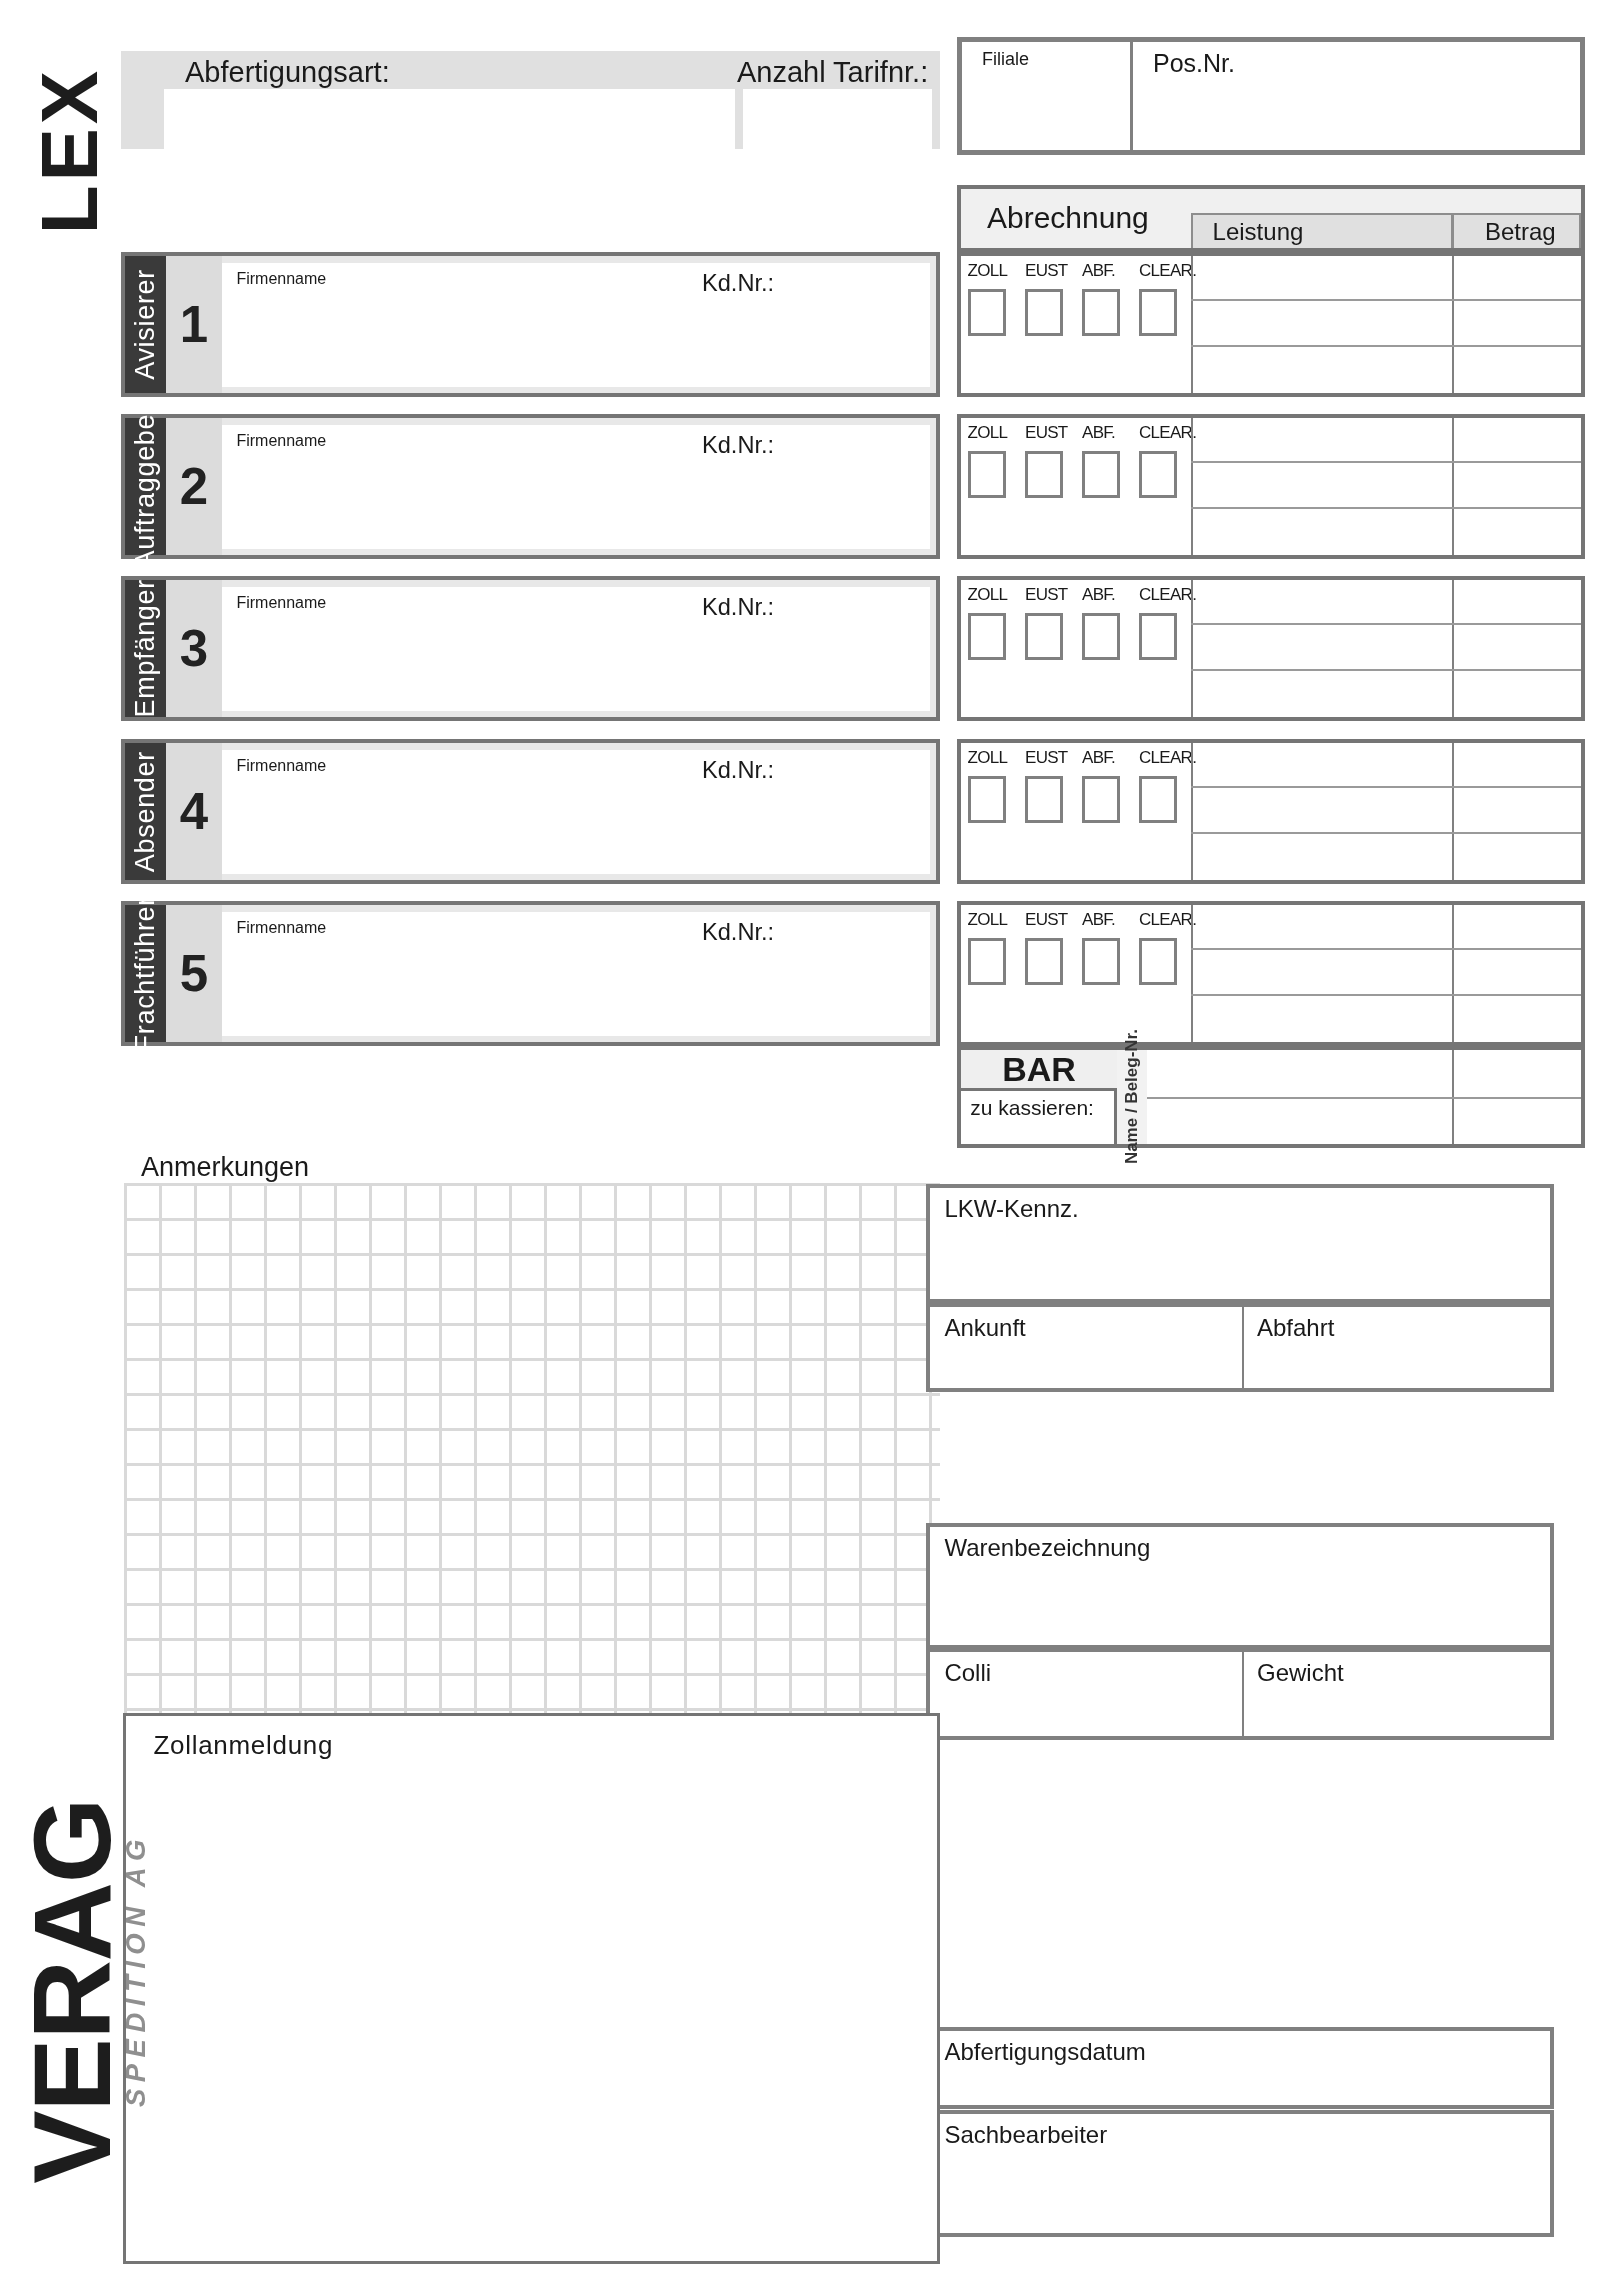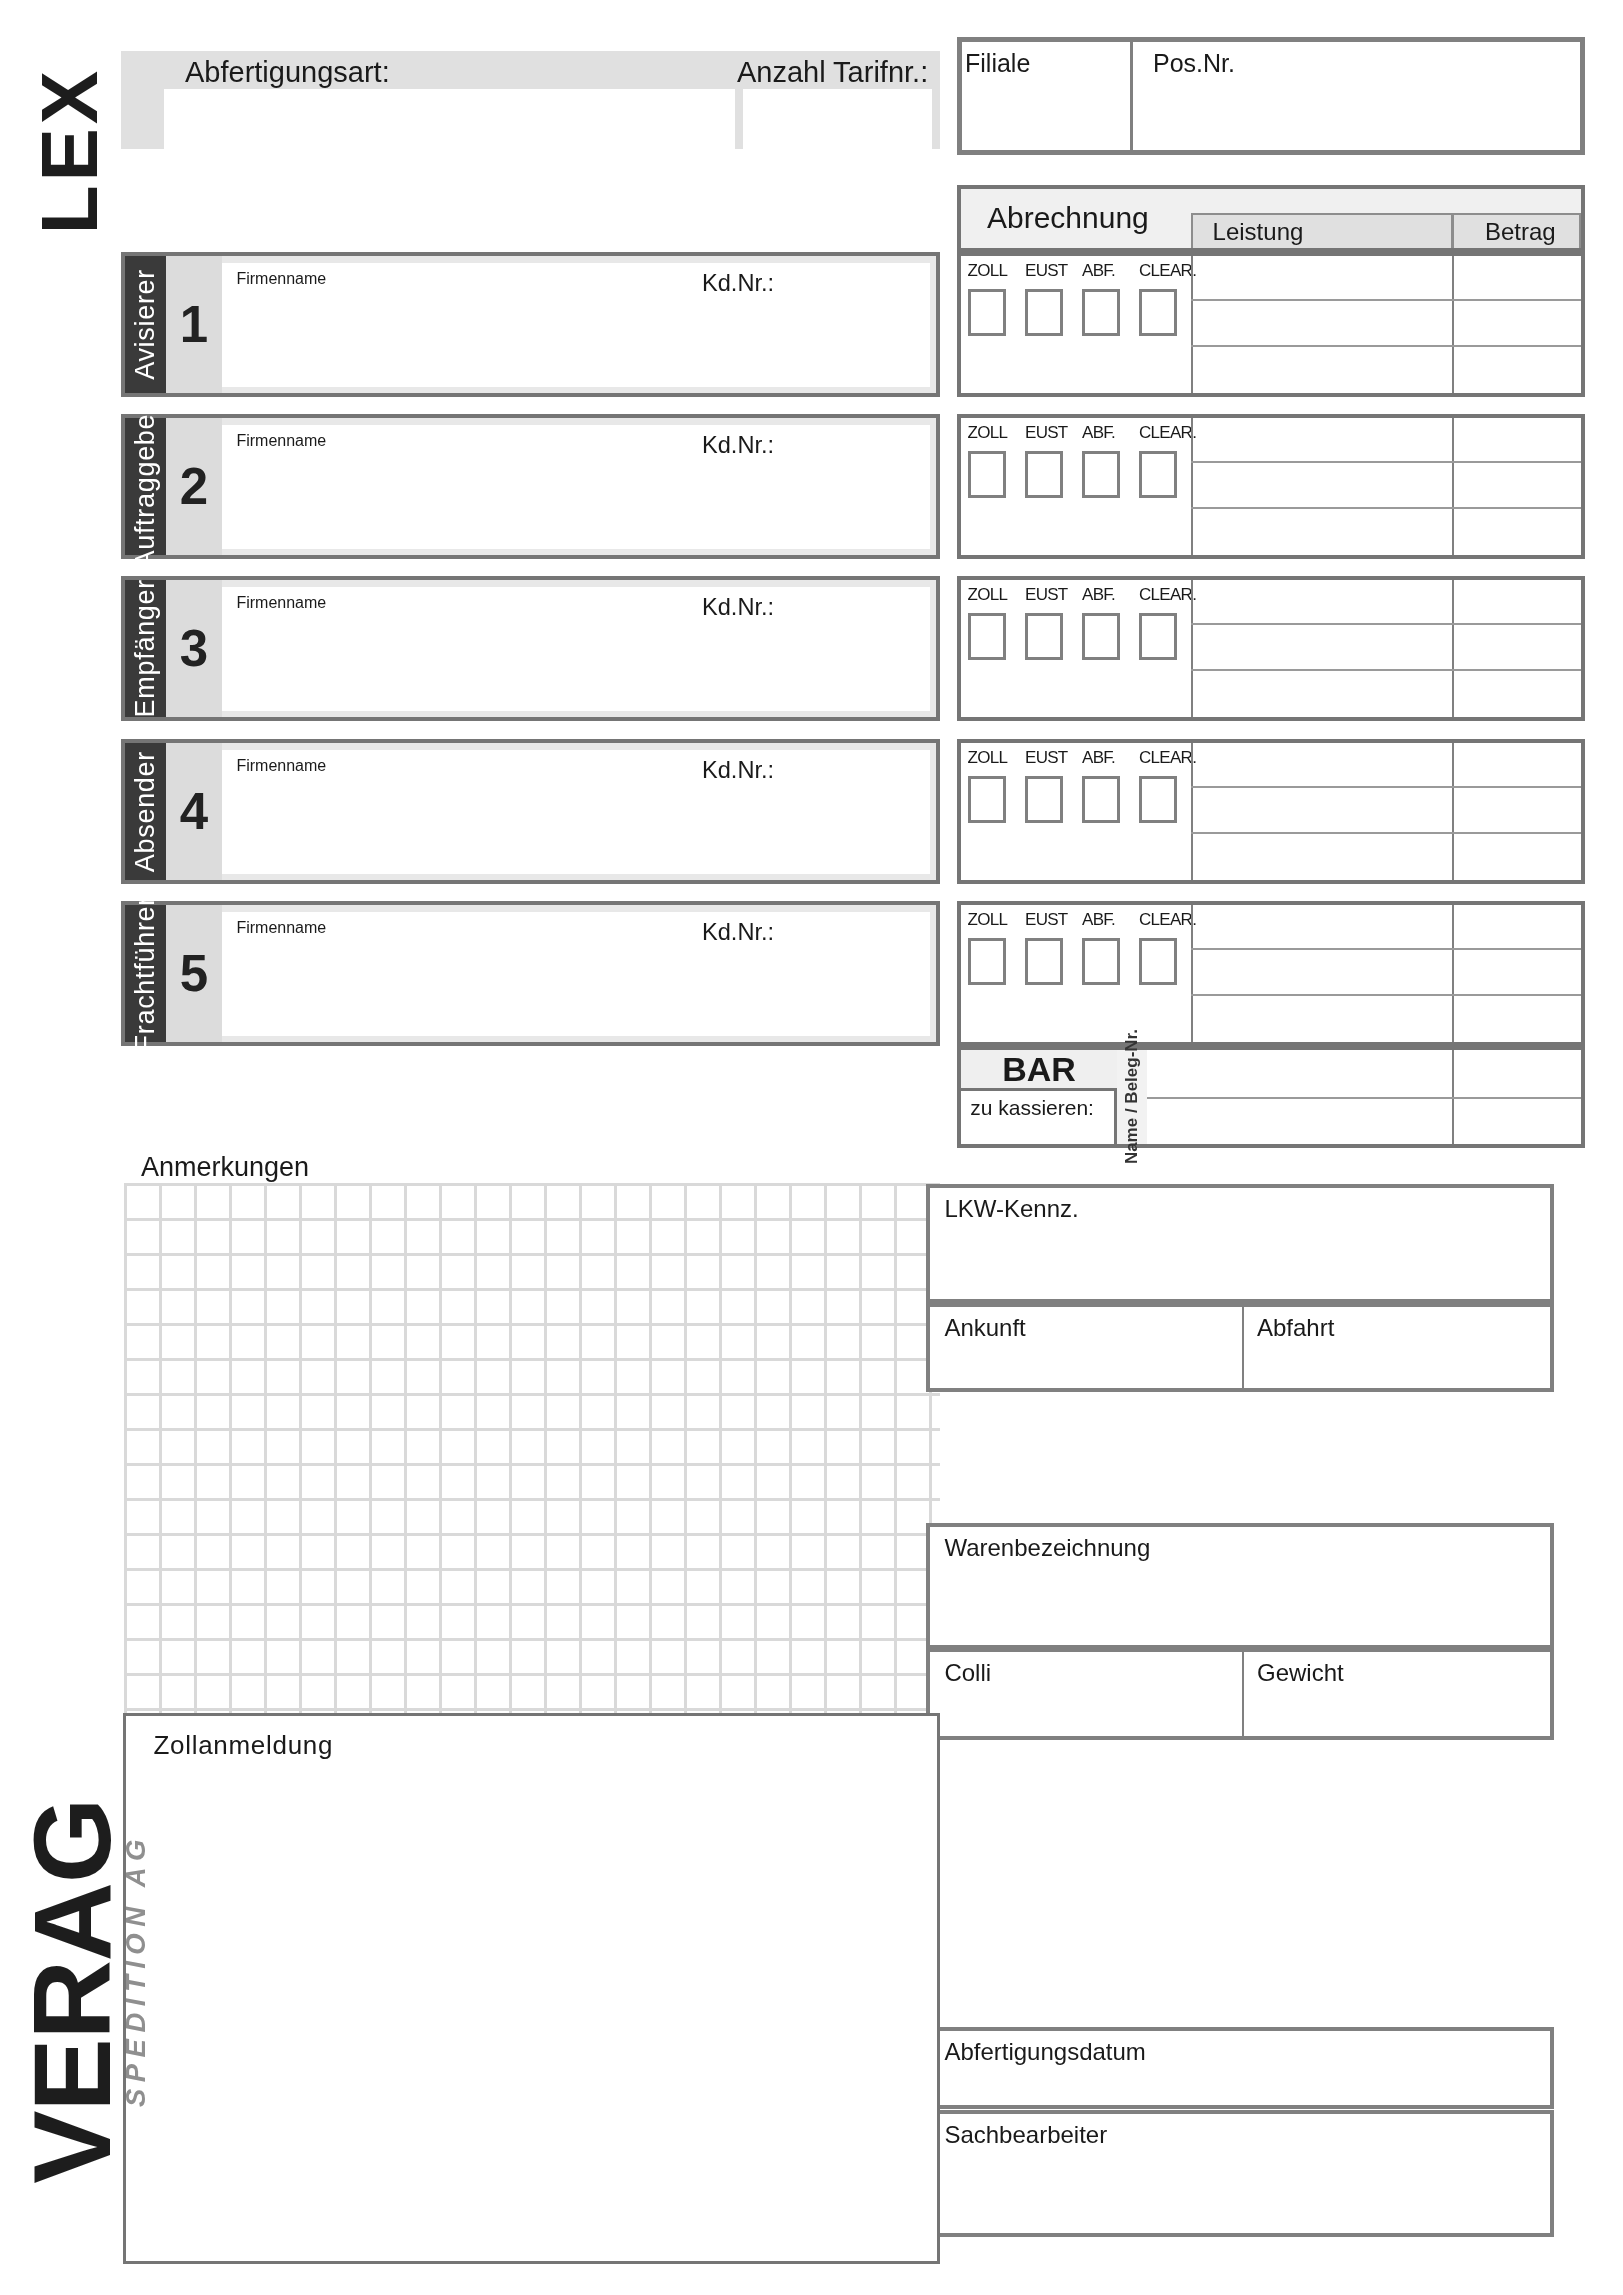--- a/index.html
+++ b/index.html
@@ -17,21 +17,21 @@
   
   .top-header { position:absolute; left:121px; top:51px; width:819px; height:98px; background:#e0e0e0; }
   .abfert-label { position:absolute; left:64px; top:5.2px; font-size:29px; }
   .tarif-label  { position:absolute; right:11.8px; top:5.2px; font-size:29px; }
   .input-abfert { position:absolute; left:43px; top:38px; width:571px; height:69px; background:#fff; }
   .input-tarif  { position:absolute; left:622px; top:38px; width:189px; height:69px; background:#fff; }
 
   
   .filiale-box { position:absolute; left:957px; top:37px; width:628px; height:118px; background:#fff; border:5.2px solid #808080; }
   .filiale-divider { position:absolute; left:168px; top:0; bottom:0; width:3.3px; background:#808080; }
-  .filiale-label { position:absolute; left:3px; top:6.5px; font-size:25px; }
+  .filiale-label { position:absolute; left:20px; top:6.5px; font-size:18px; }
   .posnr-label   { position:absolute; left:191px; top:6.5px; font-size:25px; }
 
   
   .abr-header { position:absolute; left:957px; top:185px; width:628px; height:67px; background:#f0f0f0; border:4.6px solid #757575; }
   .abr-title { position:absolute; left:26px; top:11.8px; font-size:30px; }
   .abr-cell { position:absolute; bottom:0; height:35px; background:#e0e0e0; border:2.6px solid #8d8d8d; border-bottom:none;
               font-size:24px; line-height:33px; padding-left:19.6px; }
   .cell-leistung { left:230px; width:262px; }
   .cell-betrag   { left:491px; right:0; padding-left:31px; }
 

